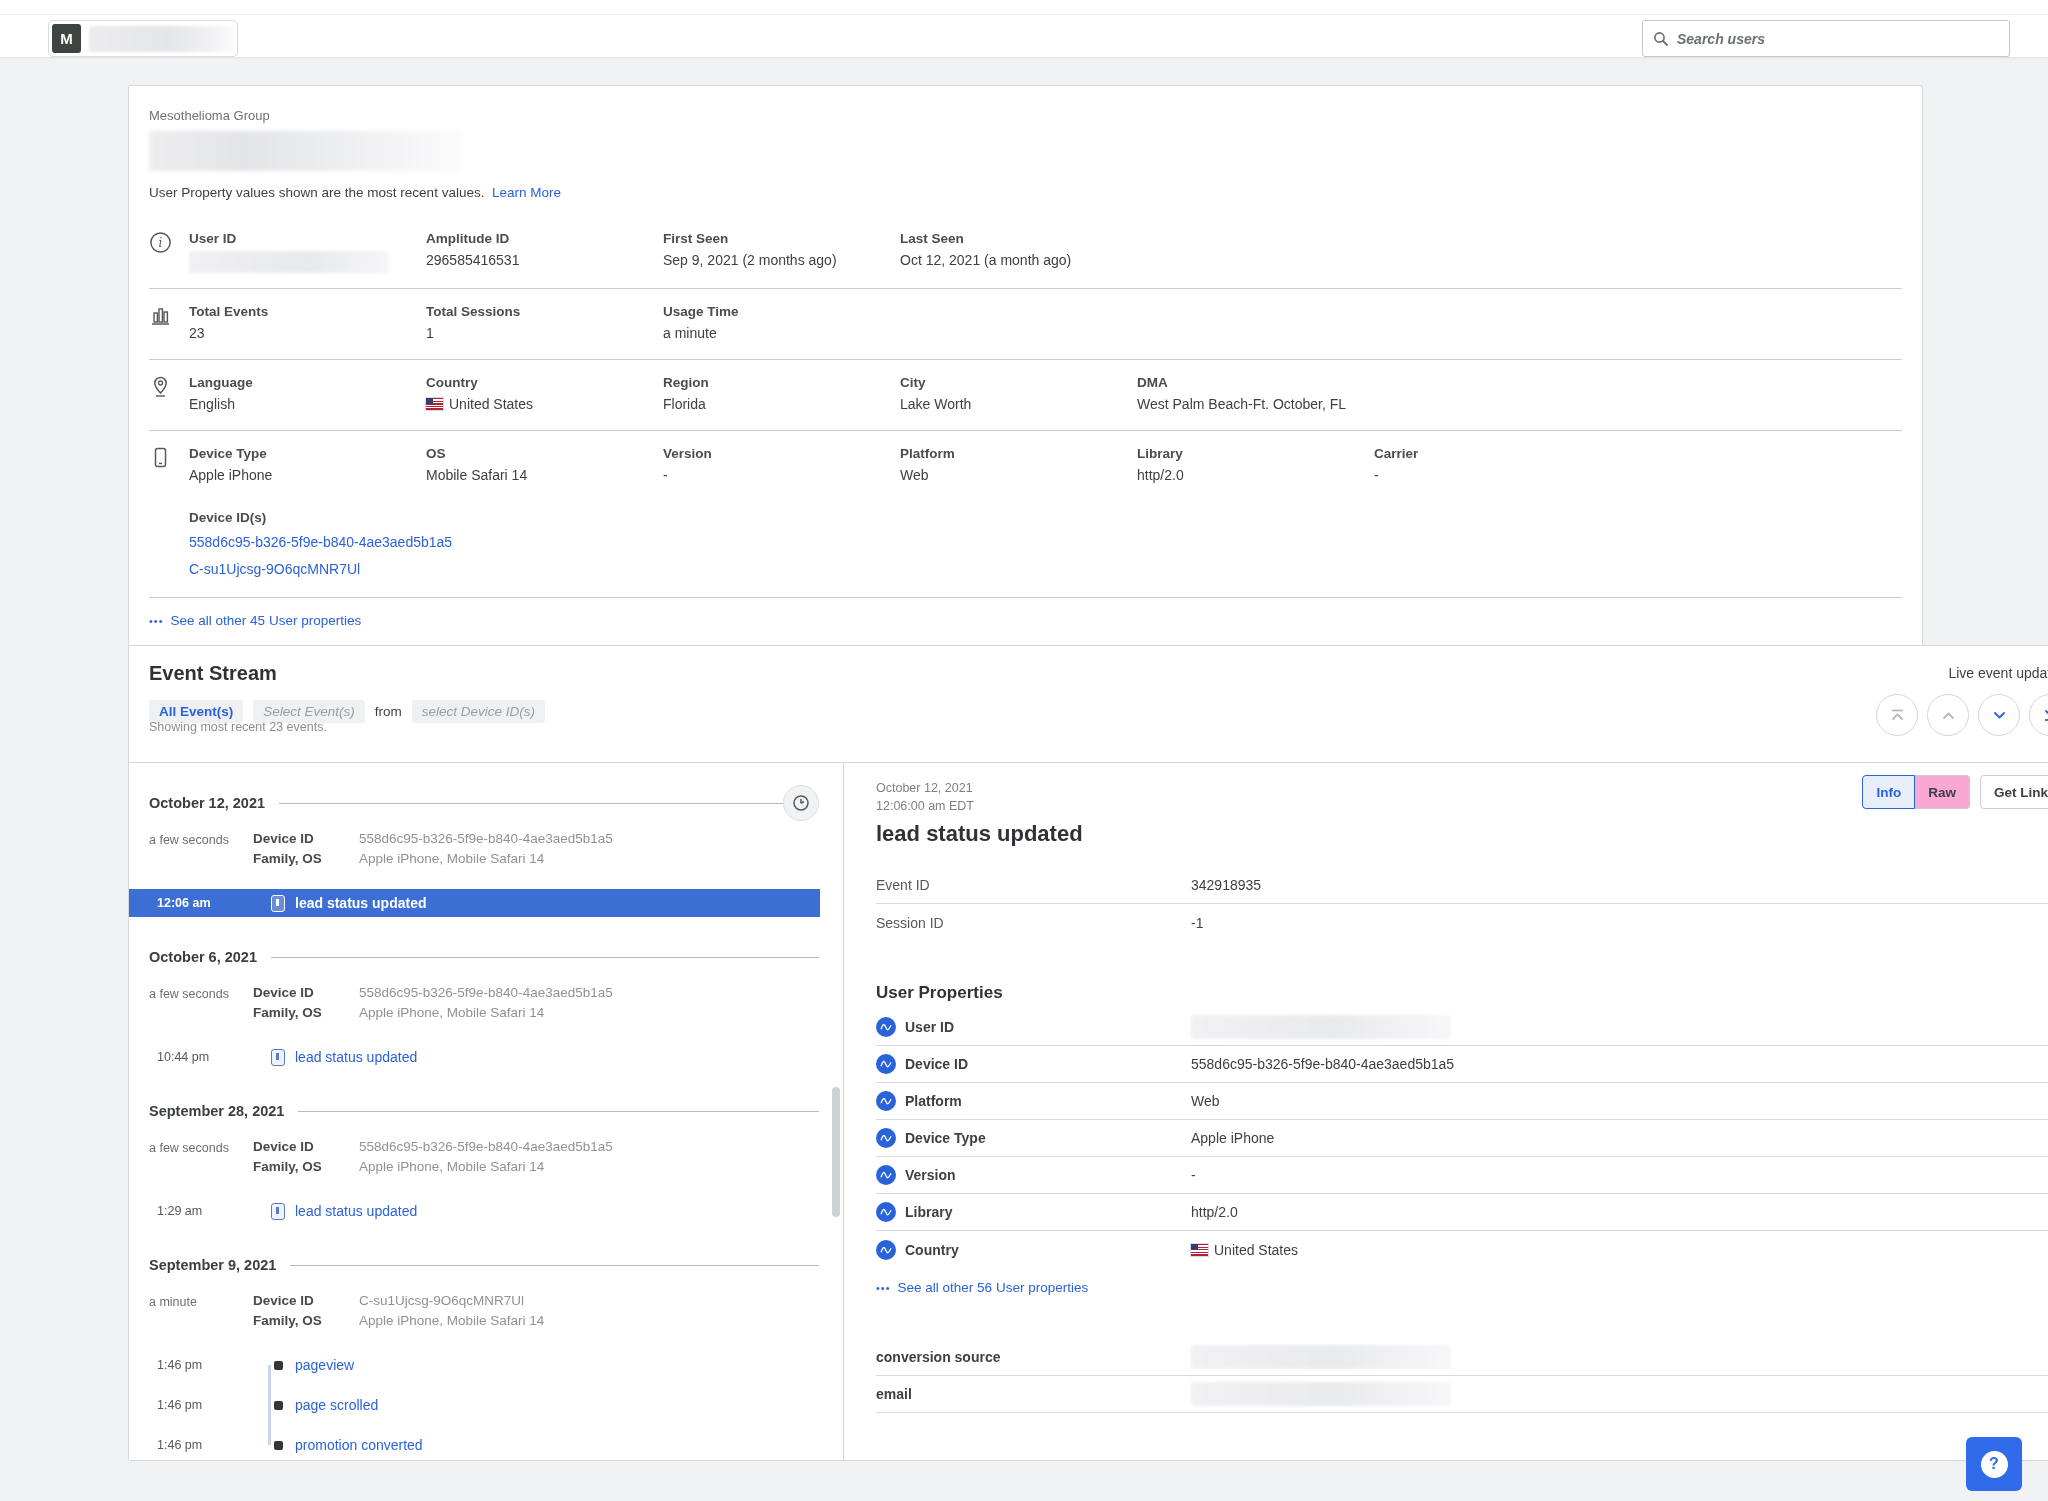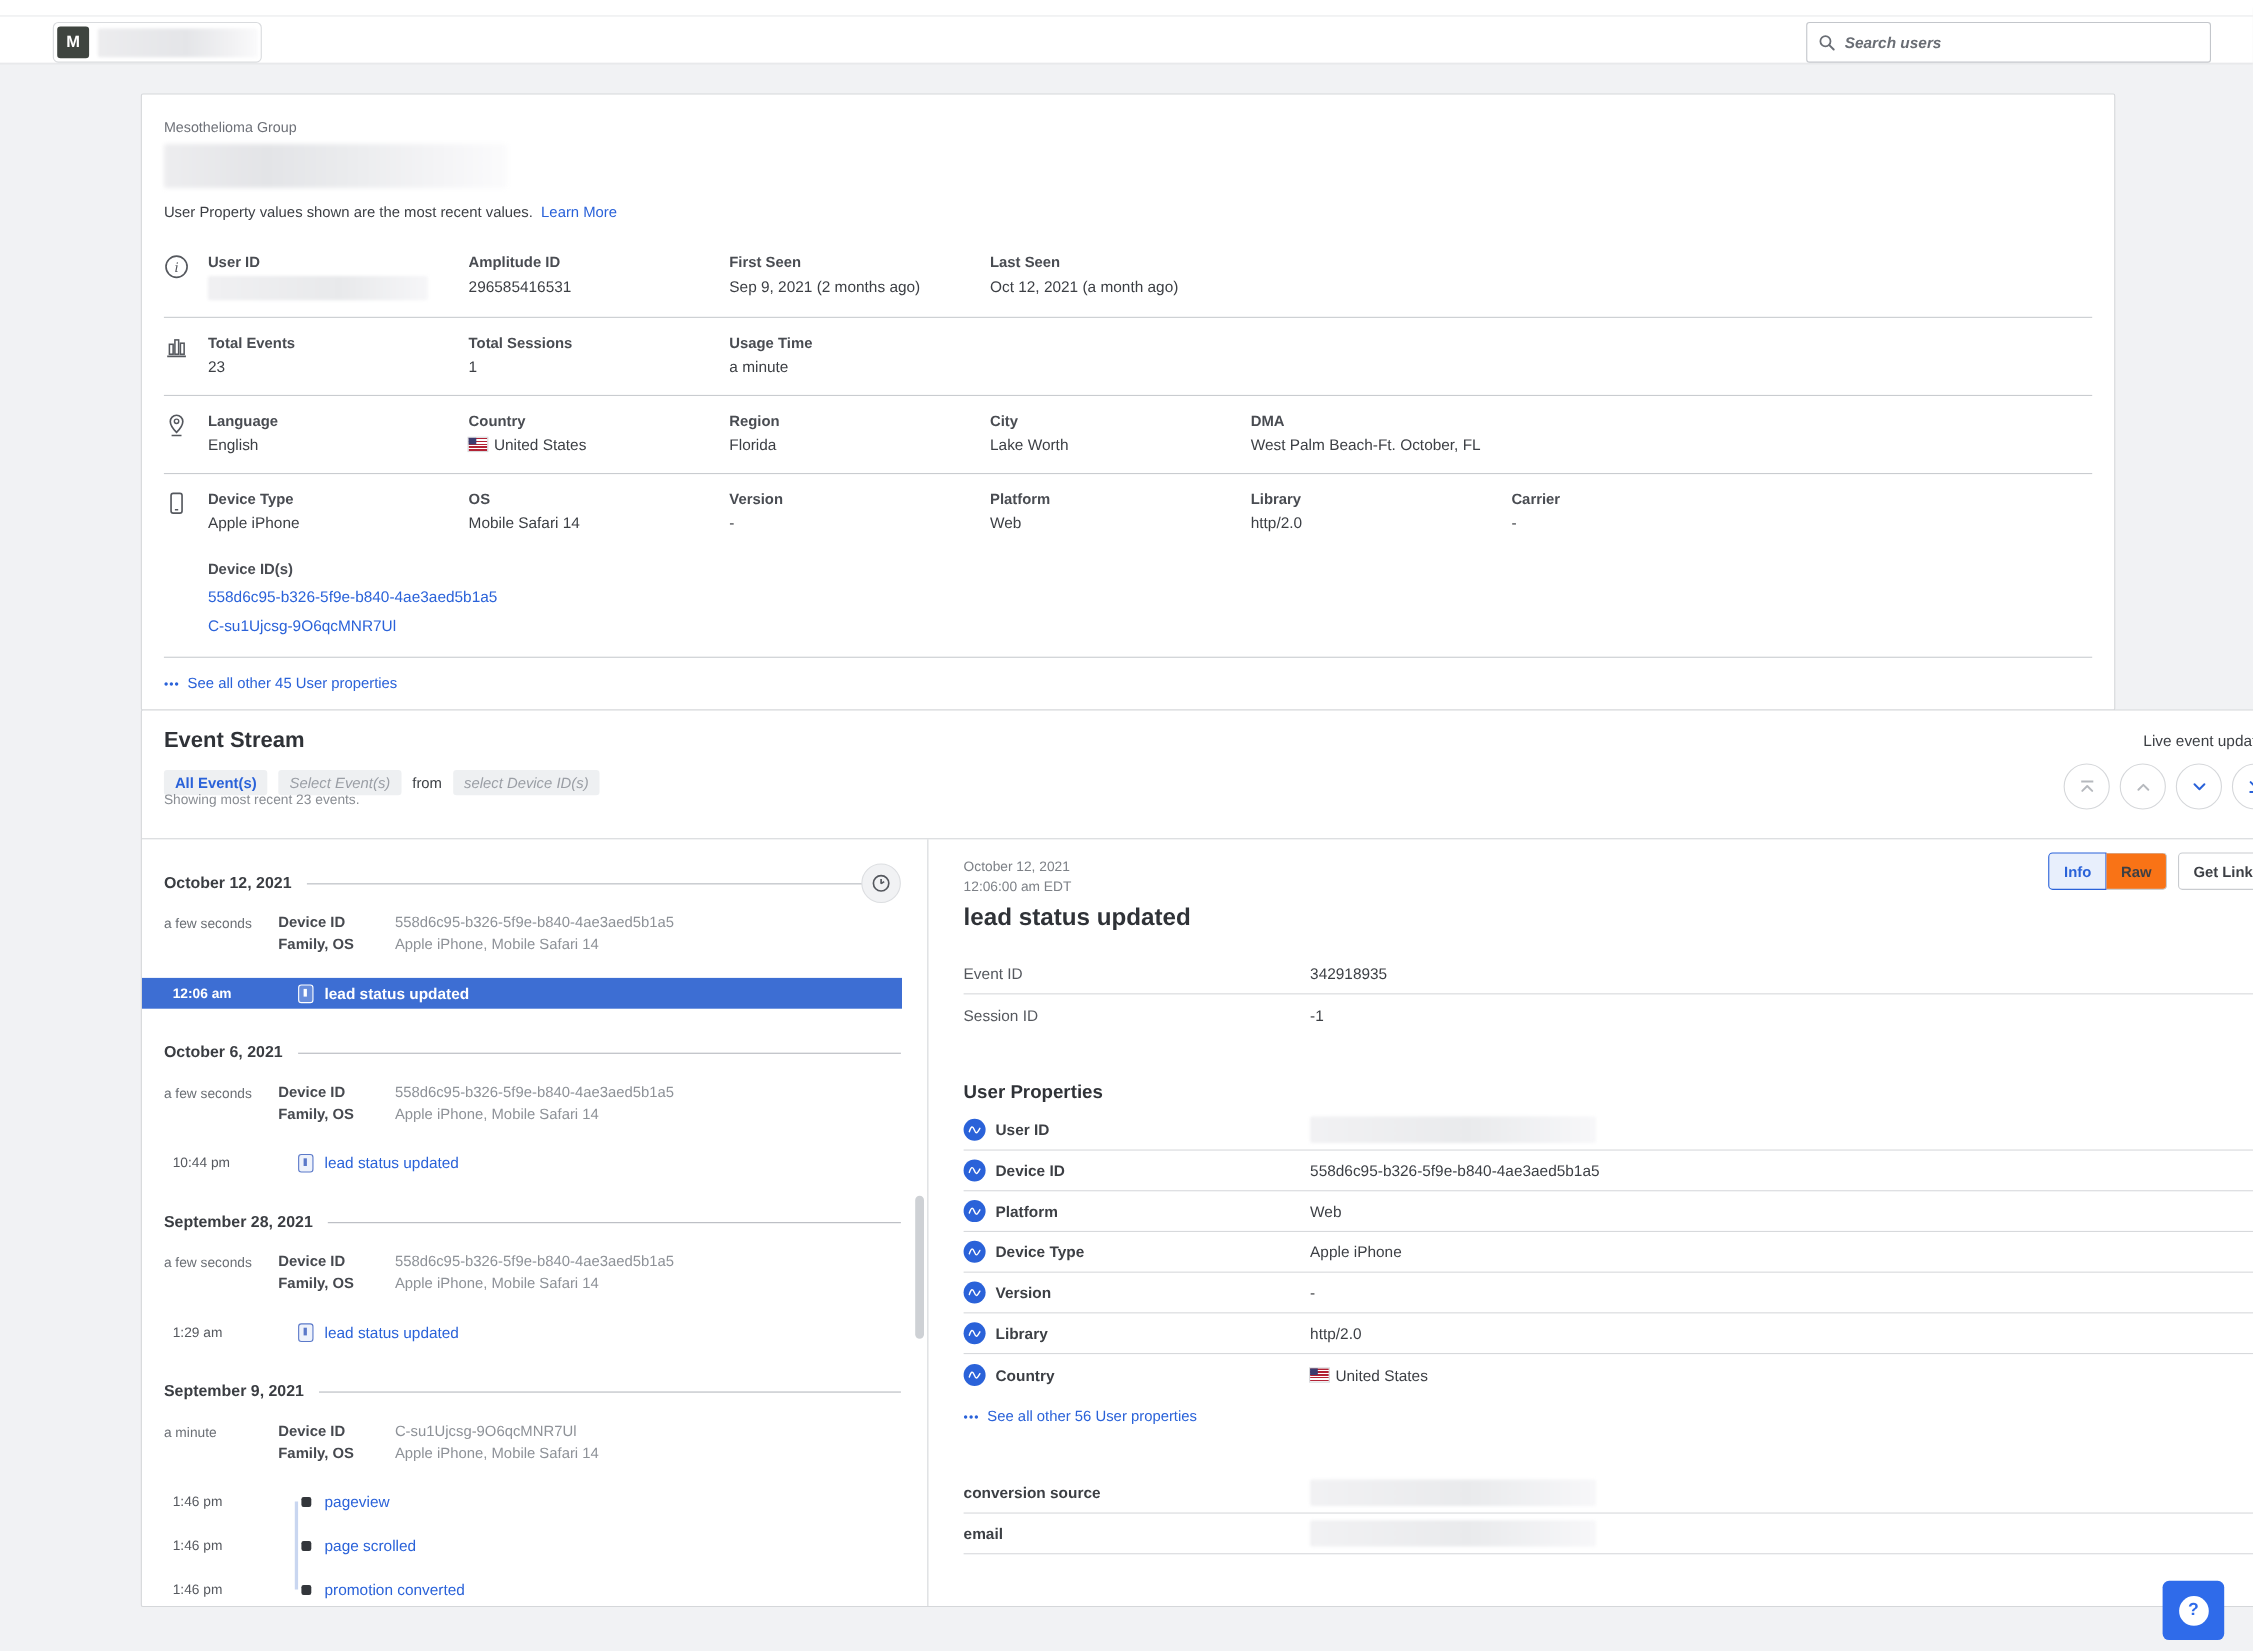--- a/index.html
+++ b/index.html
@@ -98,21 +98,21 @@
   .evt.selected .badge { border-color:#fff; background:rgba(255,255,255,.22); }
   .evt.selected .badge::after { background:#fff; }
   .evgroup { position:relative; }
   .evgroup.connected::before { content:""; position:absolute; left:139px; top:14px; bottom:14px; width:3px; background:#c9d6f0; }
   .dot { width:9px; height:9px; border-radius:2px; background:#33363b; position:relative; z-index:1; }
 
   
   .dstamp { position:absolute; left:32px; top:16px; font-size:12.5px; color:#7d8187; line-height:18px; }
   .dbtns { position:absolute; right:40px; top:12px; display:flex; gap:10px;font-weight:bold; }
   .seg { display:flex; }
-  .segbtn { height:34px; padding:0 13px; border:1px solid #c9ccd0; background:#f97316; font-size:13.5px;
+  .segbtn { height:34px; padding:0 13px; border:1px solid #c9ccd0; background:#f9a8d4; font-size:13.5px;
     display:flex; align-items:center; cursor:pointer; color:#3c3f44; }
   .segbtn.on { background:#e8effc; border:1.5px solid #2a62d9; color:#2a62d9; border-radius:4px 0 0 4px; }
   .segbtn.off { border-left:none; border-radius:0 4px 4px 0; }
   .btn { height:34px; padding:0 13px; border:1px solid #c9ccd0; border-radius:4px; background:#fff;
     font-size:13.5px; display:flex; align-items:center; cursor:pointer; color:#3c3f44; }
   .sqbtn { width:34px; padding:0; justify-content:center; }
   .dtitle { position:absolute; left:32px; top:58px; font-size:22px; font-weight:700; color:#2f3237; }
   .dbody { position:absolute; left:32px; right:40px; top:104px; }
   .drow { display:flex; align-items:center; min-height:37px; border-bottom:1px solid #d7d9dc; }
   .drow.nb { border-bottom:none; }

